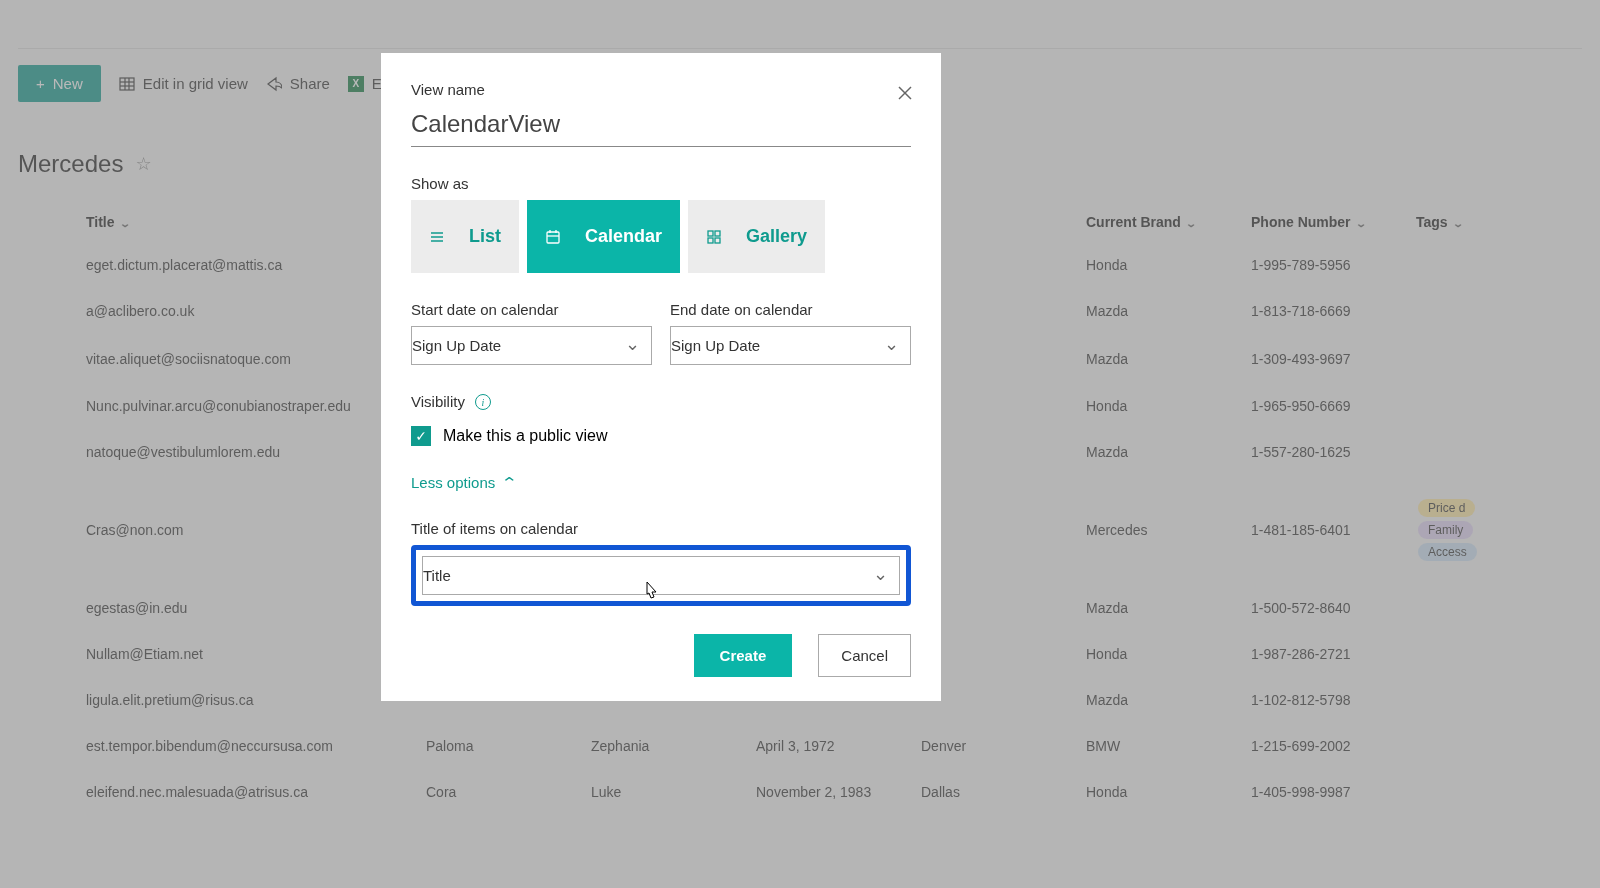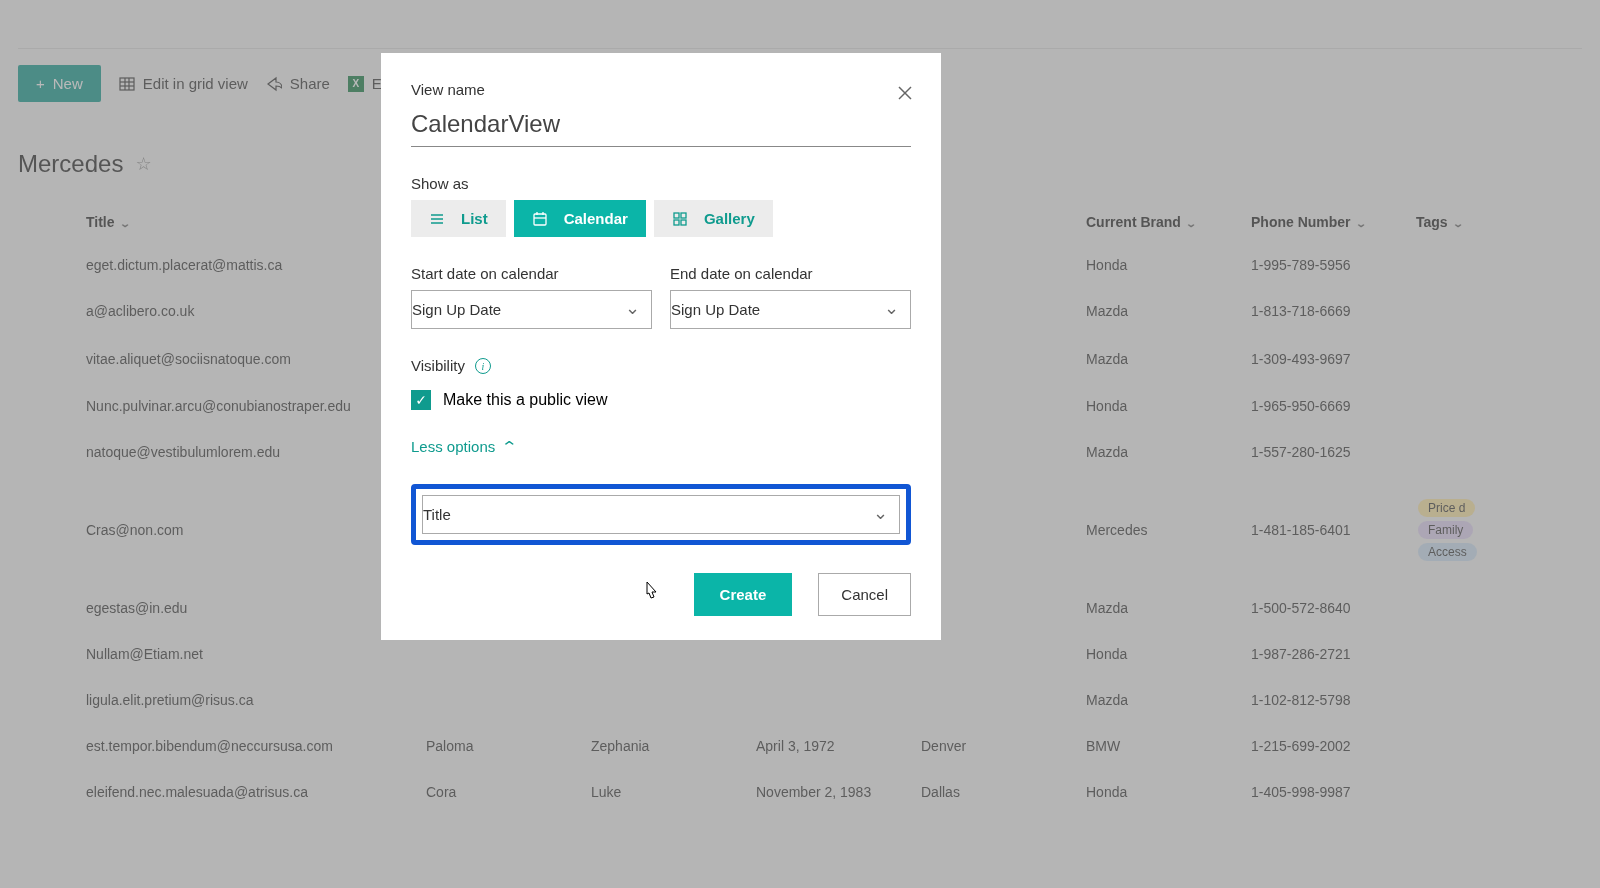--- a/index.html
+++ b/index.html
@@ -22,21 +22,21 @@
 .pill.purple{background:#e3d5f5}
 .pill.blue{background:#cfe3f5}
 
 .overlay{position:fixed;inset:0;background:rgba(128,128,128,0.55);z-index:10}
 .modal{position:absolute;top:53px;left:381px;width:560px;background:#fff;z-index:20;padding:28px 30px 24px 30px}
 .modal-close{position:absolute;top:28px;right:24px;font-size:22px;color:#666;cursor:pointer;width:24px;height:24px;display:flex;align-items:center;justify-content:center}
 .lbl{font-size:15px;color:#333;margin-bottom:8px;display:block}
 .view-name-input{width:100%;border:none;border-bottom:1px solid #888;font-size:24px;font-weight:400;padding:4px 0 8px 0;color:#444;outline:none}
 .section{margin-top:28px}
 .show-as-row{display:flex;gap:8px}
-.show-as-btn{padding:10px 18px;font-size:15px;font-weight:600;display:flex;align-items:center;gap:16px;border:none;cursor:pointer}
+.show-as-btn{padding:26px 18px;font-size:18px;font-weight:600;display:flex;align-items:center;gap:24px;border:none;cursor:pointer}
 .show-as-btn.inactive{background:#ececec;color:#0f9b8e}
 .show-as-btn.active{background:#0bb5a8;color:#fff}
 .date-row{display:flex;gap:18px}
 .date-col{flex:1}
 .dd{width:100%;border:1px solid #aaa;padding:10px 0;font-size:15px;color:#333;background:#fff;appearance:none;position:relative}
 .dd-wrap{position:relative}
 .dd-wrap::after{content:"⌄";position:absolute;right:12px;top:50%;transform:translateY(-60%);color:#666;pointer-events:none;font-size:18px}
 .vis-row{display:flex;align-items:flex-end;gap:10px}
 .info-icon{width:16px;height:16px;border:1.5px solid #0f9b8e;border-radius:50%;display:inline-flex;align-items:center;justify-content:center;font-size:10px;color:#0f9b8e;font-style:italic;font-family:serif}
 .chk-row{display:flex;align-items:center;gap:12px;margin-top:16px}
@@ -314,20 +314,21 @@
       <span>Make this a public view</span>
     </div>
   </div>
 
   <div class="less-opt">
     <span>Less options</span>
     <span style="transform:scaleX(1.4)">⌃</span>
   </div>
 
   <div class="section">
+    <label class="lbl">Title of items on calendar</label>
     <div class="title-dd-hl">
       <div class="dd-wrap"><input class="dd" readonly="" value="Title" style=""></div>
     </div>
   </div>
 
   <div class="btn-row">
     <button class="btn-create">Create</button>
     <button class="btn-cancel">Cancel</button>
   </div>
 </div>

